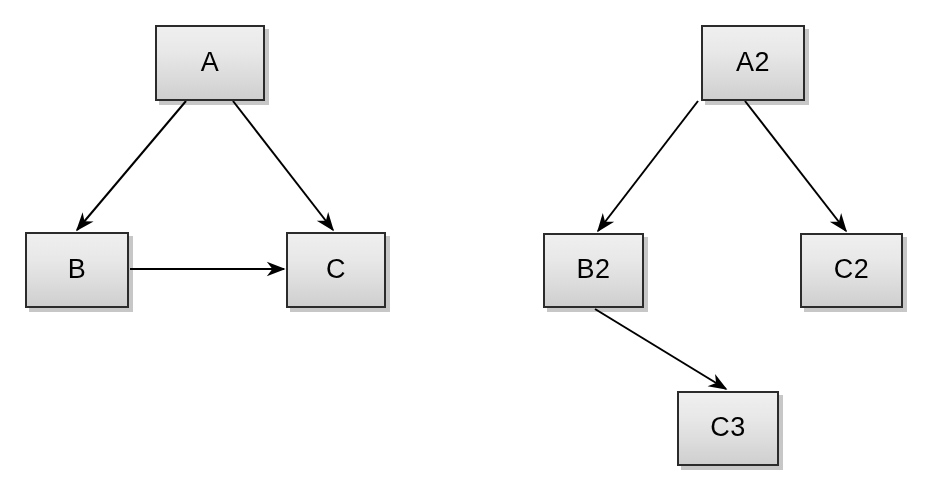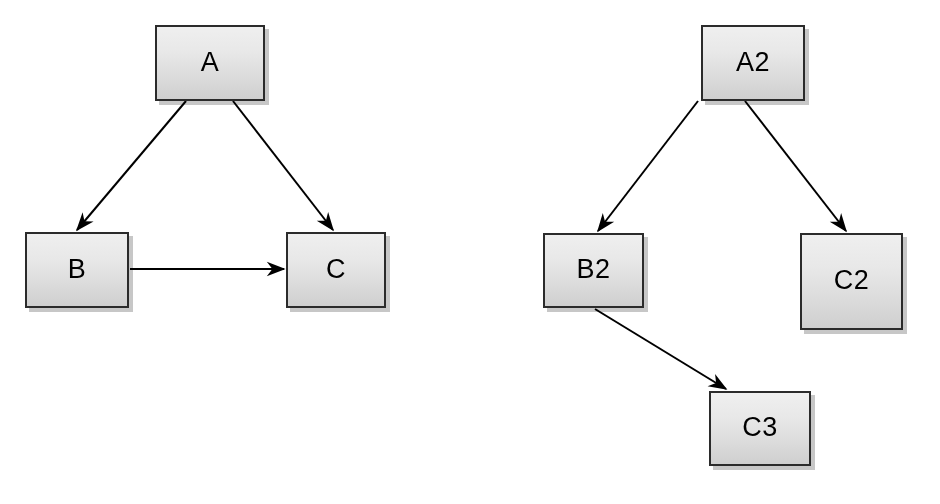--- a/index.html
+++ b/index.html
@@ -78,21 +78,21 @@
       </div>
       <div class="node" style="left: 286px; top: 232px; width: 100px; height: 76px;">
         <span class="node-label">C</span>
       </div>
       <div class="node" style="left: 669px; top: 25px; width: 104px; height: 76px; margin-left: 32px;">
         <span class="node-label">A2</span>
       </div>
       <div class="node" style="left: 543px; top: 233px; width: 101px; height: 75px;">
         <span class="node-label">B2</span>
       </div>
-      <div class="node" style="left: 800px; top: 233px; width: 103px; height: 97px;">
+      <div class="node" style="left: 800px; top: 233px; width: 103px; height: 75px;">
         <span class="node-label">C2</span>
       </div>
-      <div class="node" style="left: 709px; top: 391px; width: 102px; height: 75px;">
+      <div class="node" style="left: 677px; top: 391px; width: 102px; height: 75px;">
         <span class="node-label">C3</span>
       </div>
     </div>
 
 </div>
 
 </body></html>

